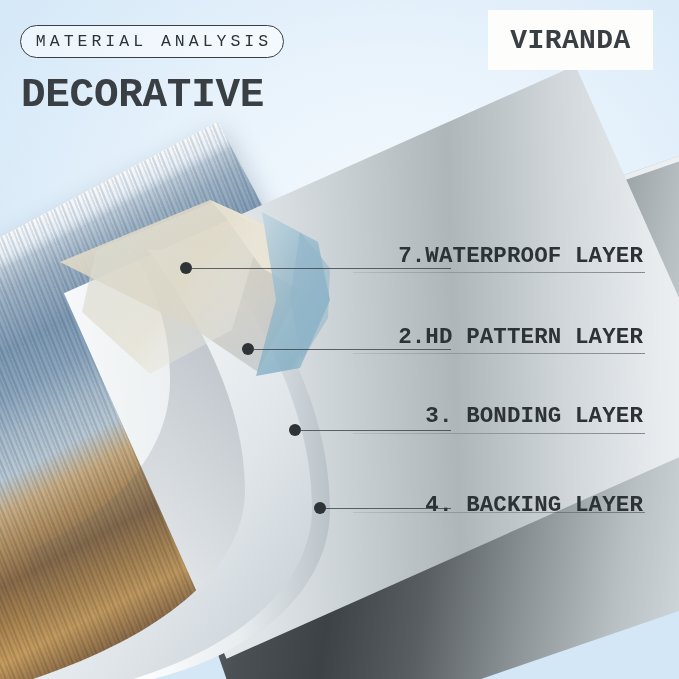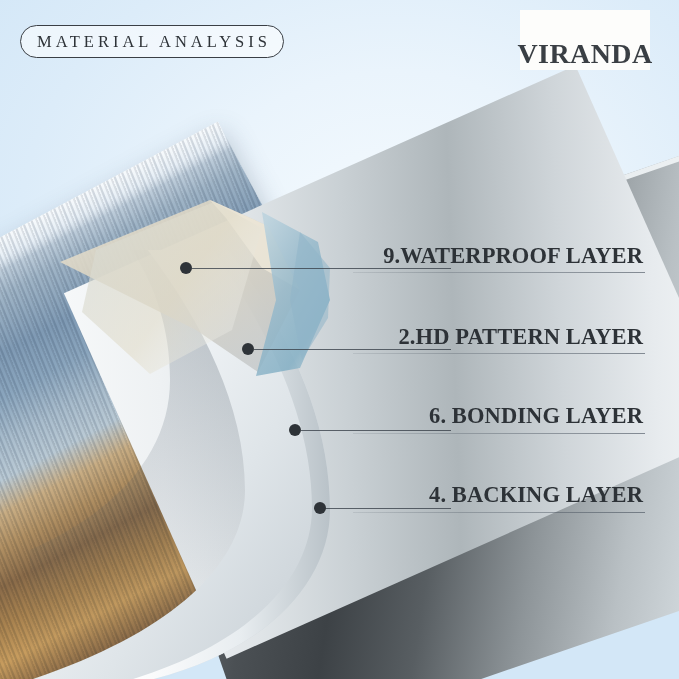--- a/index.html
+++ b/index.html
@@ -5,21 +5,21 @@
   html, body {
     margin: 0;
     padding: 0;
     background: #ffffff;
   }
   #stage {
     position: relative;
     width: 679px;
     height: 679px;
     overflow: hidden;
-    font-family: Liberation Serif, serif;
+    font-family: Liberation Mono, monospace;
     background:
       radial-gradient(ellipse 520px 420px at 58% 34%, #f4fafe 0%, #eaf4fc 38%, #dcecf9 72%, #d3e7f7 100%),
       linear-gradient(135deg, #d9eaf7 0%, #eaf4fc 45%, #dceaf7 100%);
   }
 
   
   .badge {
     position: absolute;
     left: 20px;
     top: 25px;
@@ -48,27 +48,27 @@
     color: #3a3f44;
     font-weight: 700;
     font-size: 41px;
     line-height: 50px;
     letter-spacing: -0.3px;
   }
   .title .l2 { display: block; }
 
   .logo-box {
     position: absolute;
-    left: 520px;
+    left: 488px;
     top: 10px;
-    width: 130px;
+    width: 165px;
     height: 60px;
     background: #fdfdfb;
     display: flex;
-    align-items: flex-end;
+    align-items: center;
     justify-content: center;
   }
   .logo-box span {
     font-size: 28px;
     font-weight: 700;
     color: #3a3f44;
     letter-spacing: 0.4px;
   }
 
   
@@ -291,43 +291,44 @@
       <path d="M96 250 L214 202 L262 228 L232 330 L150 374 L82 312 Z" fill="url(#gFilmC)"></path>
     </svg>
 
   </div>
 
   <div class="badge">
     <span>MATERIAL ANALYSIS</span>
   </div>
 
   <div class="title">
+    <span>DECORATIVE</span>
   </div>
 
   <div class="logo-box">
     <span>VIRANDA</span>
   </div>
 
   <div class="callout-lines">
 
     <div class="dot" style="left:180px; top:262px;"></div>
     <div class="leader" style="left:192px; top:268px; width:259px;"></div>
-    <div class="label" style="top:243px;">9.WATERPROOF LAYER</div>
+    <div class="label" style="top:243px;">7.WATERPROOF LAYER</div>
     <div class="rule" style="top:272px; width:292px;"></div>
 
     <div class="dot" style="left:242px; top:343px;"></div>
     <div class="leader" style="left:254px; top:349px; width:197px;"></div>
     <div class="label" style="top:324px;margin-left:22px;">2.HD PATTERN LAYER</div>
     <div class="rule" style="top:353px; width:292px;"></div>
 
     <div class="dot" style="left:289px; top:424px;"></div>
     <div class="leader" style="left:301px; top:430px; width:150px;"></div>
-    <div class="label" style="top:403px;">6. BONDING LAYER</div>
+    <div class="label" style="top:403px;">3. BONDING LAYER</div>
     <div class="rule" style="top:433px; width:292px;"></div>
 
     <div class="dot" style="left:314px; top:502px;"></div>
     <div class="leader" style="left:326px; top:508px; width:125px;"></div>
-    <div class="label" style="top:482px;text-align:right;">4. BACKING LAYER</div>
+    <div class="label" style="top:492px;text-align:right;">4. BACKING LAYER</div>
     <div class="rule" style="top:512px; width:292px;"></div>
 
   </div>
 
 </div>
 
 </body></html>

